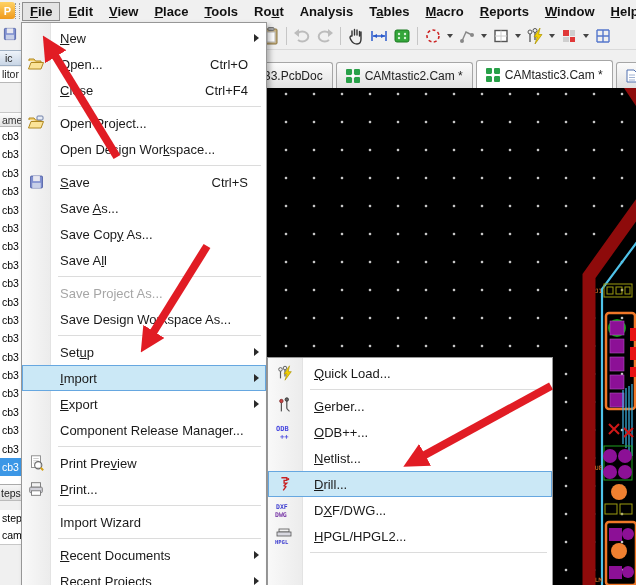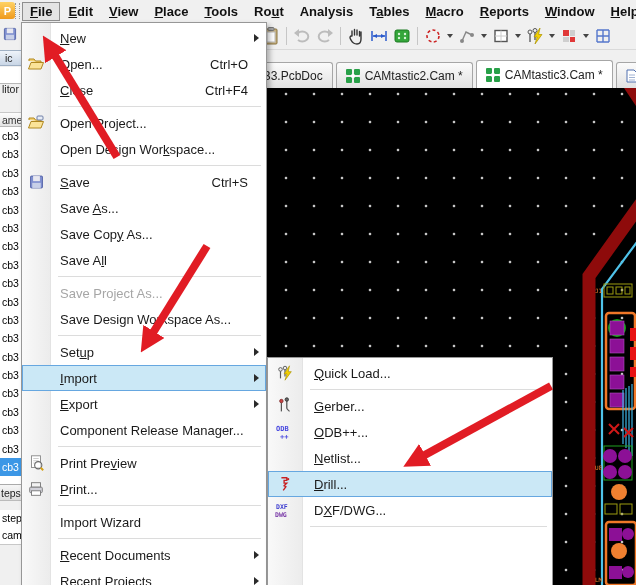--- a/index.html
+++ b/index.html
@@ -40,21 +40,21 @@
     background-image:radial-gradient(circle,rgba(255,255,255,.78) 1px,transparent 1.7px);
     background-size:28px 28px;background-position:26px 20px;z-index:1;}
   .pcb{position:absolute;right:0;top:0;}
 
   
   .sidebar{position:absolute;left:0;top:22px;width:21px;height:563px;background:#f0f0f0;
     border-right:1px solid #a8a8a8;z-index:6;font-size:10.5px;overflow:hidden;}
   .sb-abs{position:absolute;left:0;right:0;box-sizing:border-box;}
   .sb-title{top:28px;height:16px;background:linear-gradient(#eef3fa,#c9d6e6);border-top:1px solid #9fb0c4;
     border-bottom:1px solid #9fb0c4;color:#222;padding:1px 0 0 5px;}
-  .sb-editor{top:45px;height:16px;background:#fff;border-bottom:1px solid #b8b8b8;padding:16px 0 0 2px;color:#222;}
+  .sb-editor{top:45px;height:16px;background:#fff;border-bottom:1px solid #b8b8b8;padding:1px 0 0 2px;color:#222;}
   .sb-lay{top:75px;height:14px;background:#e9e9e9;border-top:1px solid #c0c0c0;padding:0 0 0 2px;font-weight:bold;color:#333;margin-top:40px;}
   .sb-name{top:90px;height:15px;background:linear-gradient(#fcfcfc,#e4e4e4);border-top:1px solid #c8c8c8;
     border-bottom:1px solid #b8b8b8;padding:1px 0 0 2px;color:#333;}
   .layer-list{top:105px;height:331px;background:#fff;}
   .srow{height:18.4px;line-height:18.4px;padding-left:2px;background:#fff;color:#000;white-space:nowrap;}
   .srow.sel{top:436px;height:18px;line-height:18px;background:#3c97e6;color:#fff;}
   .sb-blank{top:454px;height:16px;background:#fff;}
   .sb-steps{top:462px;height:17px;background:linear-gradient(#f6f6f6,#dfdfdf);border-top:1px solid #aaa;
     border-bottom:1px solid #bbb;padding:2px 0 0 1px;color:#222;}
   .sb-steprow{height:25px;line-height:17px;background:#fff;border-bottom:1px solid #e0e0e0;padding-left:2px;color:#000;}
@@ -507,20 +507,30 @@
     </div>
     <div class="mrow">
       <span class="micon">
         <svg width="24" height="18" viewBox="0 0 24 18">
           <text x="3" y="8" font-size="6.5" class="icon-text" fill="#4040d0">DXF</text>
           <text x="2" y="16" font-size="6.5" class="icon-text" fill="#7a3aa8">DWG</text>
         </svg>
       </span>
       <span>D<u>X</u>F/DWG...</span>
     </div>
+    <div class="mrow">
+      <span class="micon">
+        <svg width="24" height="18" viewBox="0 0 24 18">
+          <rect x="6" y="2" width="10" height="3" fill="#f0f0f0" stroke="#555" stroke-width="0.8"></rect>
+          <rect x="4" y="5" width="14" height="4" fill="#d8d8e0" stroke="#555" stroke-width="0.8"></rect>
+          <text x="2" y="17" font-size="5.5" class="icon-text" fill="#4040d0">HPGL</text>
+        </svg>
+      </span>
+      <span><u>H</u>PGL/HPGL2...</span>
+    </div>
     <div class="msep"></div>
   </div>
 
   <svg class="arrows" width="636" height="585" viewBox="0 0 636 585">
     <defs>
       <marker id="ah" viewBox="0 0 10 10" refX="6" refY="5" markerWidth="3.1" markerHeight="3.1" orient="auto">
         <path d="M0,0 L10,5 L0,10 Z" fill="#e11c24"></path>
       </marker>
     </defs>
     <line x1="117" y1="157" x2="48" y2="44" stroke="#e11c24" stroke-width="8" marker-end="url(#ah)"></line>

